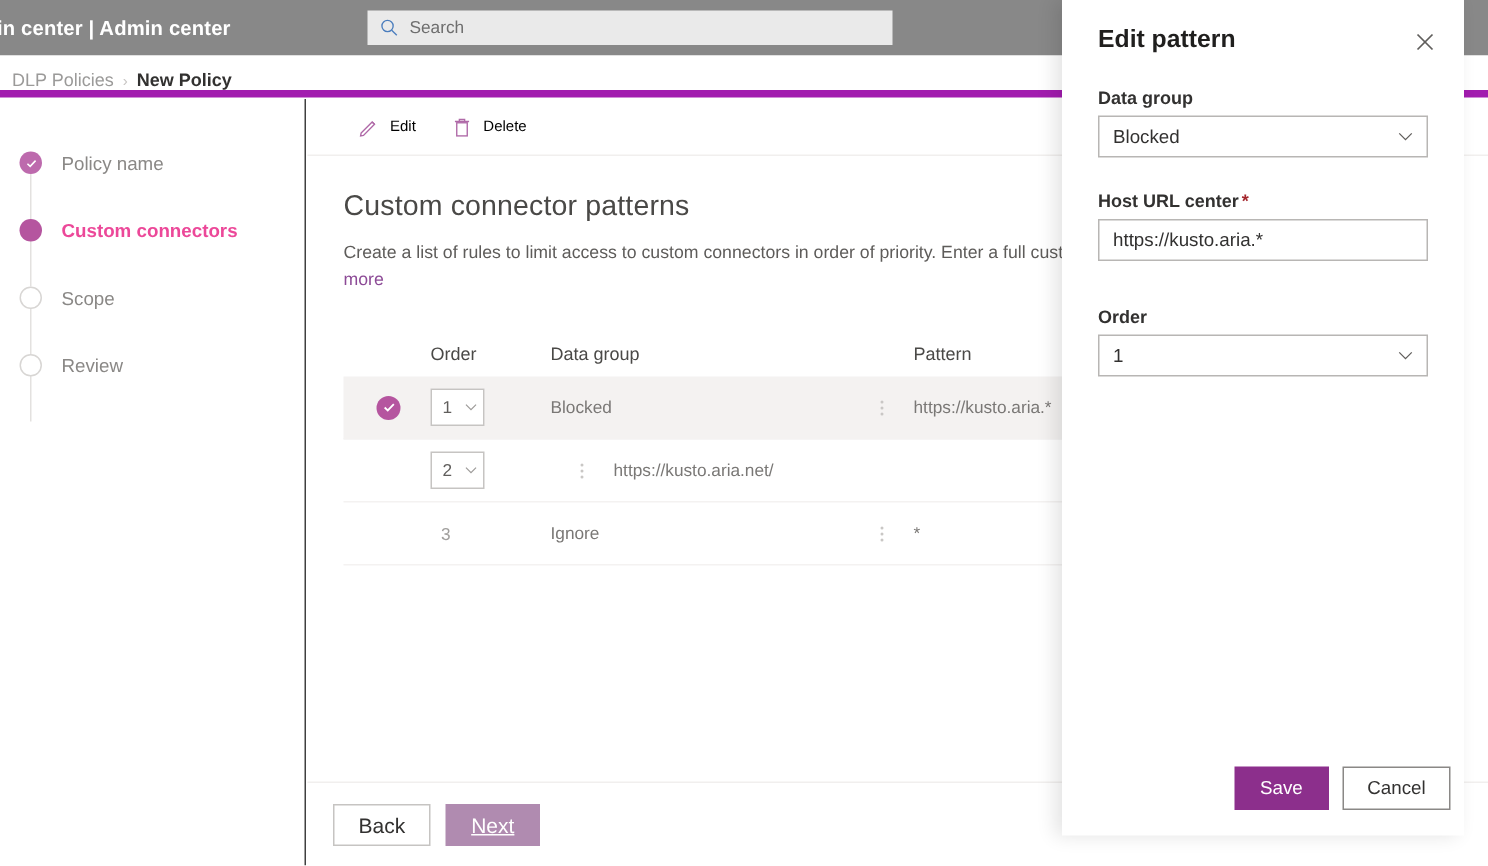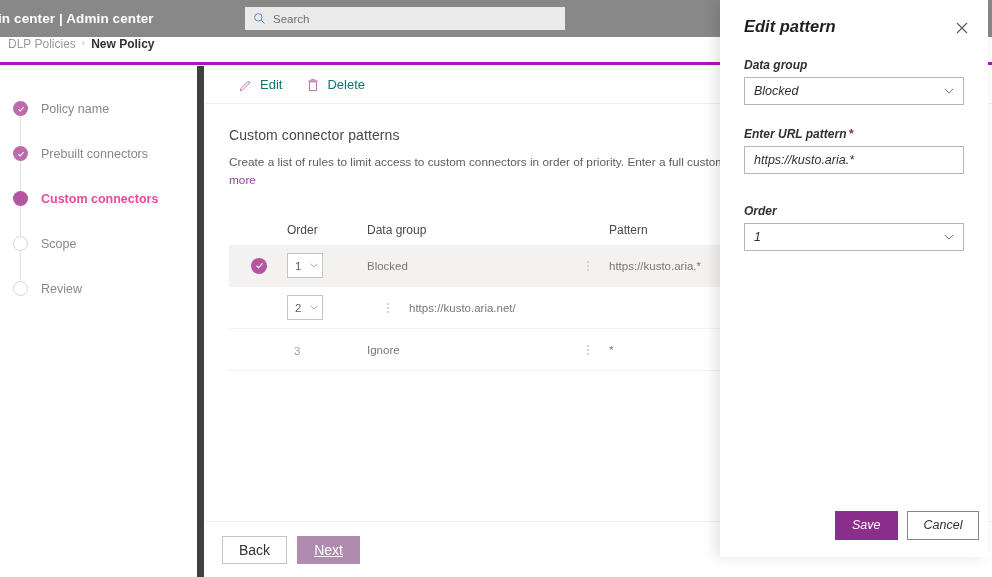--- a/index.html
+++ b/index.html
@@ -20,45 +20,45 @@
     background: #888888;
     display: flex; align-items: center;
   }
   .suite-brand {
     color: #ffffff; font-size: 13.5px; font-weight: 600;
     white-space: nowrap; padding-left: 0px; margin-left: -2px;
     letter-spacing: .1px;
   }
   .suite-search {
     position: absolute; left: 245px; top: 7px;
-    width: 320px; height: 23px;
+    width: 350px; height: 23px;
     background: #eaeaea;
     display: flex; align-items: center;
     padding: 0 8px;
   }
   .suite-search .mag { width: 13px; height: 13px; flex: 0 0 auto; margin-right: 7px; }
   .suite-search .ph { font-size: 11.5px; color: #6e6e6e; }
 
   
   .breadcrumb {
     position: absolute; left: 0; top: 37px; width: 992px; height: 28px;
-    display: flex; align-items: flex-start;
+    display: flex; align-items: flex-end;
     font-size: 12px;
     background:#fff;
-    border-bottom: 3px solid #a21caf;
+    border-bottom: 5px solid #a21caf;
   }
   .bc-item { color: #9b9a99; padding-left: 8px; }
   .bc-sep { color: #c8c6c4; margin: 0 6px; font-size: 10px; }
   .bc-current { color: #323130; font-weight: 600; }
 
   
   .rail {
     position: absolute; left: 0; top: 66px; width: 204px; height: 511px;
     background: #ffffff;
-    border-right: 7px solid #404040;
+    border-right: 1px solid #404040;
   }
   .steps { position: relative; padding-top: 20px; }
   .step {
     position: relative; display: flex; align-items: center;
     height: 45px; padding-left: 13px; cursor: default;
   }
   .step .bullet {
     width: 15px; height: 15px; border-radius: 50%;
     flex: 0 0 auto; margin-right: 13px;
     display: flex; align-items: center; justify-content: center;
@@ -86,25 +86,25 @@
 
   .cmdbar {
     height: 38px; border-bottom: 1px solid #f1efee;
     display: flex; align-items: center; padding-left: 28px;
   }
   .cmd {
     display: flex; align-items: center; height: 30px;
     margin-right: 12px; padding: 0 6px; cursor: default;
   }
   .cmd .ci { width: 14px; height: 14px; margin-right: 7px; }
-  .cmd .cl { font-size: 13px; color: #0f766e; }
+  .cmd .cl { font-size: 10px; color: #000000; }
 
   .body-pad { padding: 23px 0 0 24px; }
   .page-title {
-    font-size: 14px; color: #4a4947; font-weight: 400;
+    font-size: 19px; color: #4a4947; font-weight: 400;
     margin: 0 0 10px 0; letter-spacing: .1px;
   }
   .page-desc {
     font-size: 11.8px; color: #5e5c5a; line-height: 18px;
     width: 740px;
   }
   .page-desc .lnk { color: #8c4a96; }
 
   
   .tbl { margin-top: 26px; width: 745px; }
@@ -149,25 +149,24 @@
     height: 28px; min-width: 60px; font-size: 14px;
     display: inline-flex; align-items: center; justify-content: center;
     padding: 0 16px; cursor: default; border: 1px solid transparent;
   }
   .btn-default { background: #ffffff; border-color: #c6c4c2; color: #323130; }
   .btn-primary-dim { background: #b08bb0; color: #ffffff; text-decoration: underline; }
   .mr { margin-right: 10px; }
 
   
   .panel {
-    position: absolute; right: 4px; top: 0; width: 268px; height: 557px;
+    position: absolute; right: 16px; top: 0; width: 268px; height: 557px;
     background: #ffffff;
     box-shadow: -5px 0 12px rgba(0,0,0,0.11);
     z-index: 40;
-    font-style: italic;
   }
   .panel-head {
     display: flex; align-items: flex-start; justify-content: space-between;
     padding: 17px 18px 0 24px;
   }
   .panel-title { font-size: 16.5px; color: #201f1e; font-weight: 600; }
   .panel-close { width: 16px; height: 16px; cursor: default; margin-top: 3px; }
 
   .panel-body { padding: 22px 24px 0 24px; }
   .fld { margin-bottom: 22px; }
@@ -224,28 +223,20 @@
 
       <div class="step done">
         <span class="bullet">
           <svg class="check" viewBox="0 0 10 10">
               <polyline points="1.6,5.2 3.9,7.4 8.4,2.6" fill="none" stroke="#fff" stroke-width="1.3"></polyline>
             </svg>
         </span>
         <span class="label">Policy name</span>
       </div>
 
-      <div class="step done">
-        <span class="bullet">
-          <svg class="check" viewBox="0 0 10 10">
-              <polyline points="1.6,5.2 3.9,7.4 8.4,2.6" fill="none" stroke="#fff" stroke-width="1.3"></polyline>
-            </svg>
-        </span>
-        <span class="label">Prebuilt connectors</span>
-      </div>
 
       <div class="step current">
         <span class="bullet"></span>
         <span class="label">Custom connectors</span>
       </div>
 
       <div class="step todo">
         <span class="bullet"></span>
         <span class="label">Scope</span>
       </div>
@@ -383,21 +374,21 @@
         <div class="control">
           <span>Blocked</span>
           <svg class="chev" viewBox="0 0 12 7">
               <polyline points="1,1 6,6 11,1" fill="none" stroke="#605e5c" stroke-width="1.05"></polyline>
             </svg>
         </div>
       </div>
 
       <div class="fld">
         <div class="fld-label">
-          <span>Enter URL pattern</span><span class="req">*</span>
+          <span>Host URL center</span><span class="req">*</span>
         </div>
         <div class="control">
           <span>https://kusto.aria.*</span>
         </div>
       </div>
 
       <div class="fld" style="margin-top:30px;">
         <div class="fld-label">Order</div>
         <div class="control">
           <span>1</span>

